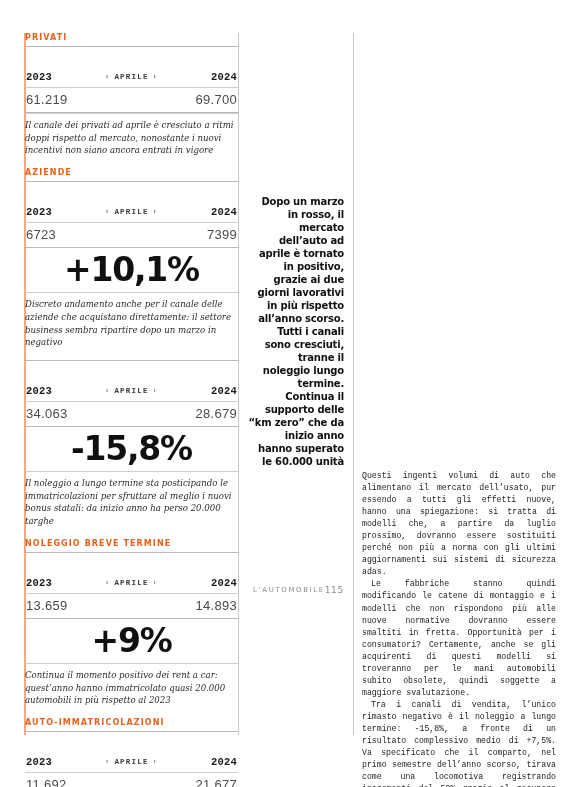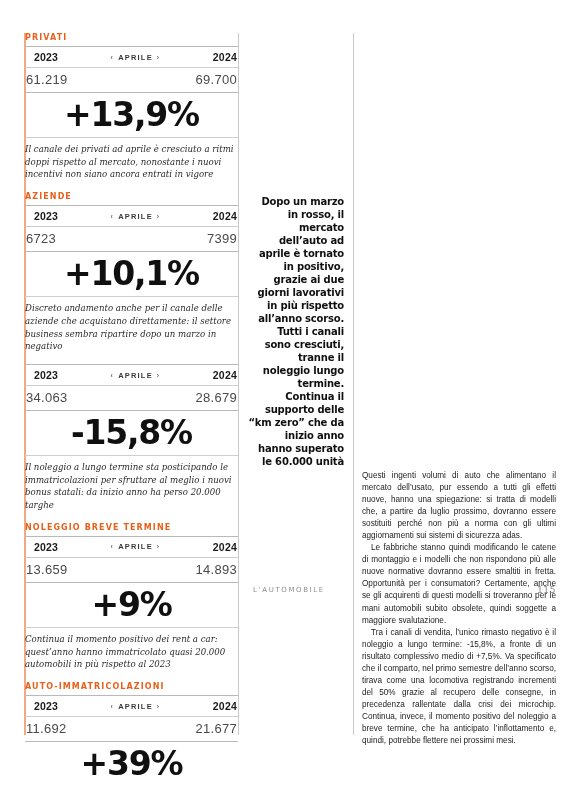--- a/index.html
+++ b/index.html
@@ -33,24 +33,25 @@
     font-weight:700;
     letter-spacing:1.1px;
     color:#e8611c;
     text-transform:uppercase;
     margin-bottom:4px;
   }
   .rule{height:1px;background:#b9b9b9;}
   .rule.thin{height:1px;background:#cfcfcf;}
   .year-row{
     display:flex;align-items:center;justify-content:space-between;
-    padding:4px 1px 4px 9px;
-    font-family:Liberation Sans, sans-serif;
+    padding:4px 1px 4px 1px;
+    font-family:Liberation Mono, monospace;
     font-size:10.5px;font-weight:700;color:#1b1b1b;
     letter-spacing:.2px;
+    margin-top:20px;
   }
   .year-row .month{
     font-size:7.5px;font-weight:700;letter-spacing:1.2px;color:#3a3a3a;
     display:flex;align-items:center;gap:4px;
   }
   .chev{font-size:7px;color:#6a6a6a;}
   .value-row{
     display:flex;align-items:center;justify-content:space-between;
     padding:4px 1px 5px 1px;
     font-family:"Liberation Sans", sans-serif;
@@ -100,35 +101,35 @@
   }
 
   
   .body-col{
     position:absolute;
     left:362px;top:470px;
     width:194px;
   }
   .body-col p{
     margin:0;
-    font-family:Liberation Sans, sans-serif;
+    font-family:Liberation Mono, monospace;
     font-size:8.2px;
     line-height:1.47;
     color:#1c1c1c;
     text-align:justify;
     text-indent:9px;
     hyphens:auto;
   }
   .body-col p.first{text-indent:0;}
 
   
   .footer{
     position:absolute;
     left:253px;right:24px;bottom:24px;
-    display:flex;align-items:center;justify-content:space-between;
+    display:flex;align-items:center;justify-content:flex-start;
   }
   .footer-title{
     font-family:"DejaVu Sans", sans-serif;
     font-size:7px;letter-spacing:1.6px;color:#8d8d8d;font-weight:400;
   }
   .footer-page{
     font-family:"DejaVu Sans", sans-serif;
     font-size:9px;letter-spacing:.6px;color:#8d8d8d;font-weight:400;
   }
 </style>
@@ -152,21 +153,20 @@
           <span class="chev">›</span>
         </span>
         <span>2024</span>
       </div>
       <div class="rule thin"></div>
       <div class="value-row">
         <span>61.219</span>
         <span>69.700</span>
       </div>
       <div class="rule"></div>
-      <div class="pct">+13,9%</div>
       <div class="rule thin"></div>
       <div class="caption">Il canale dei privati ad aprile è cresciuto a ritmi doppi rispetto al mercato, nonostante i nuovi incentivi non siano ancora entrati in vigore</div>
     </div>
 
     <div class="stat-block">
       <div class="stat-label">AZIENDE</div>
       <div class="rule"></div>
       <div class="year-row">
         <span>2023</span>
         <span class="month">

